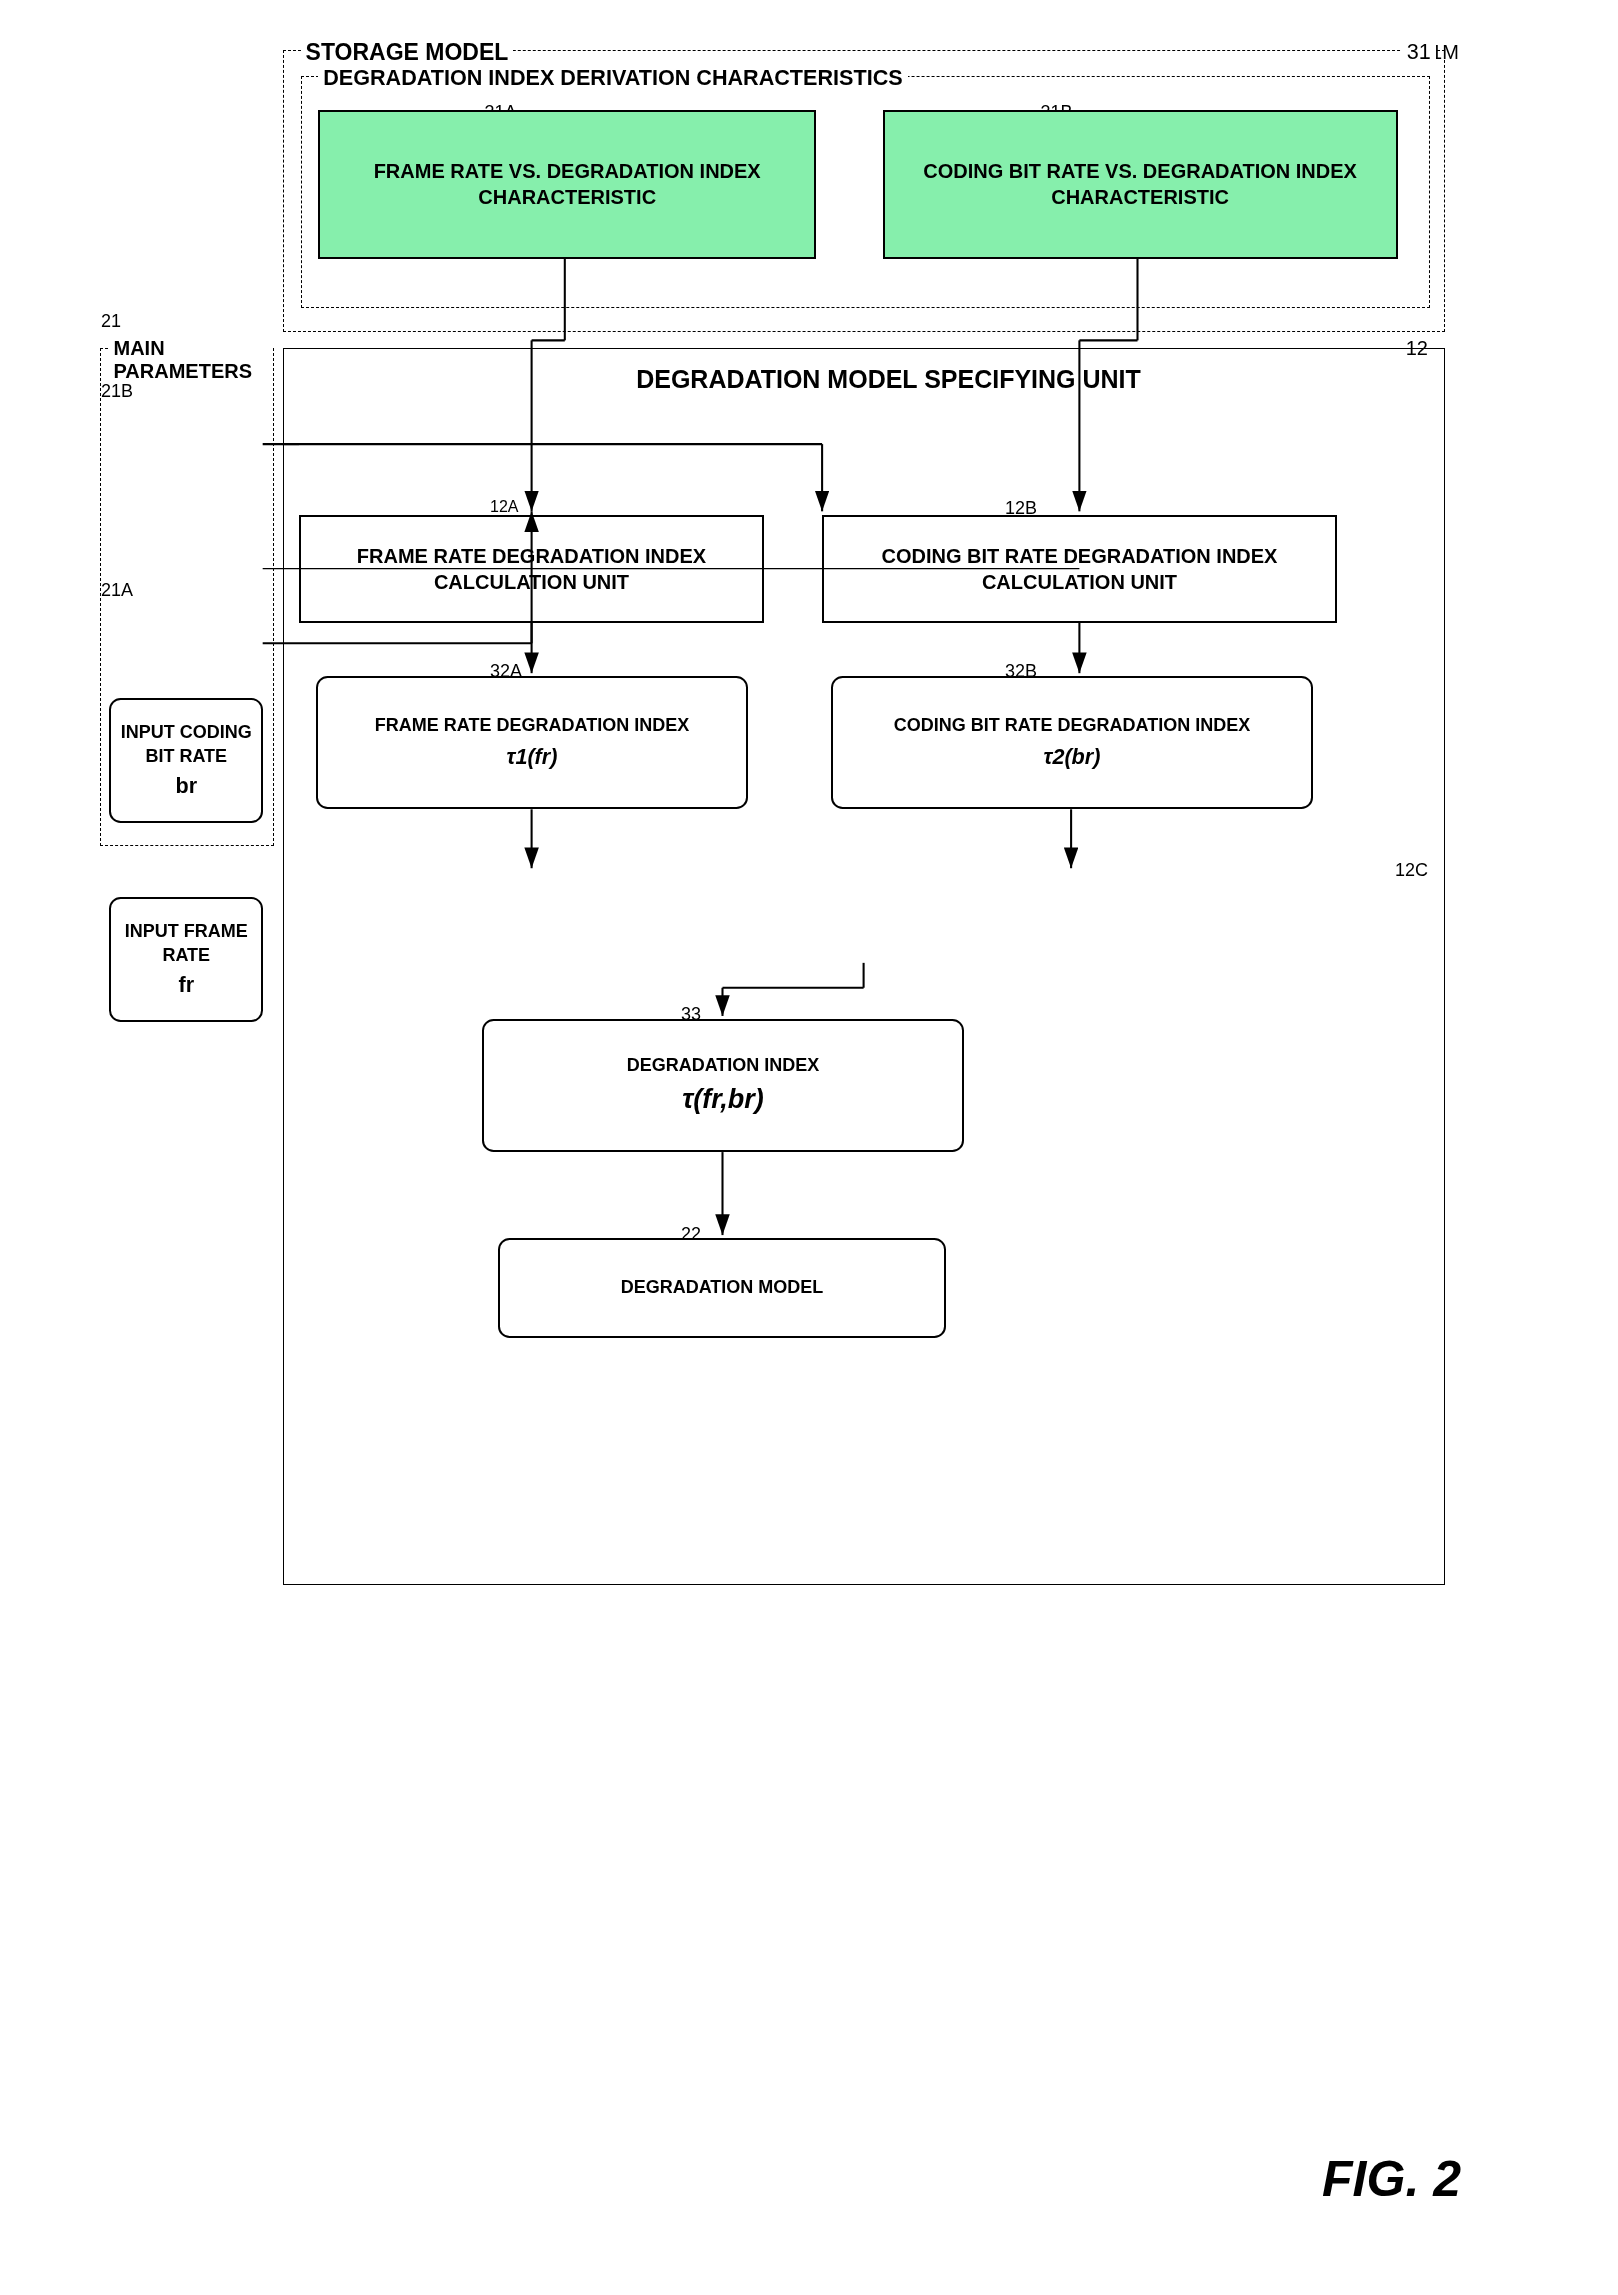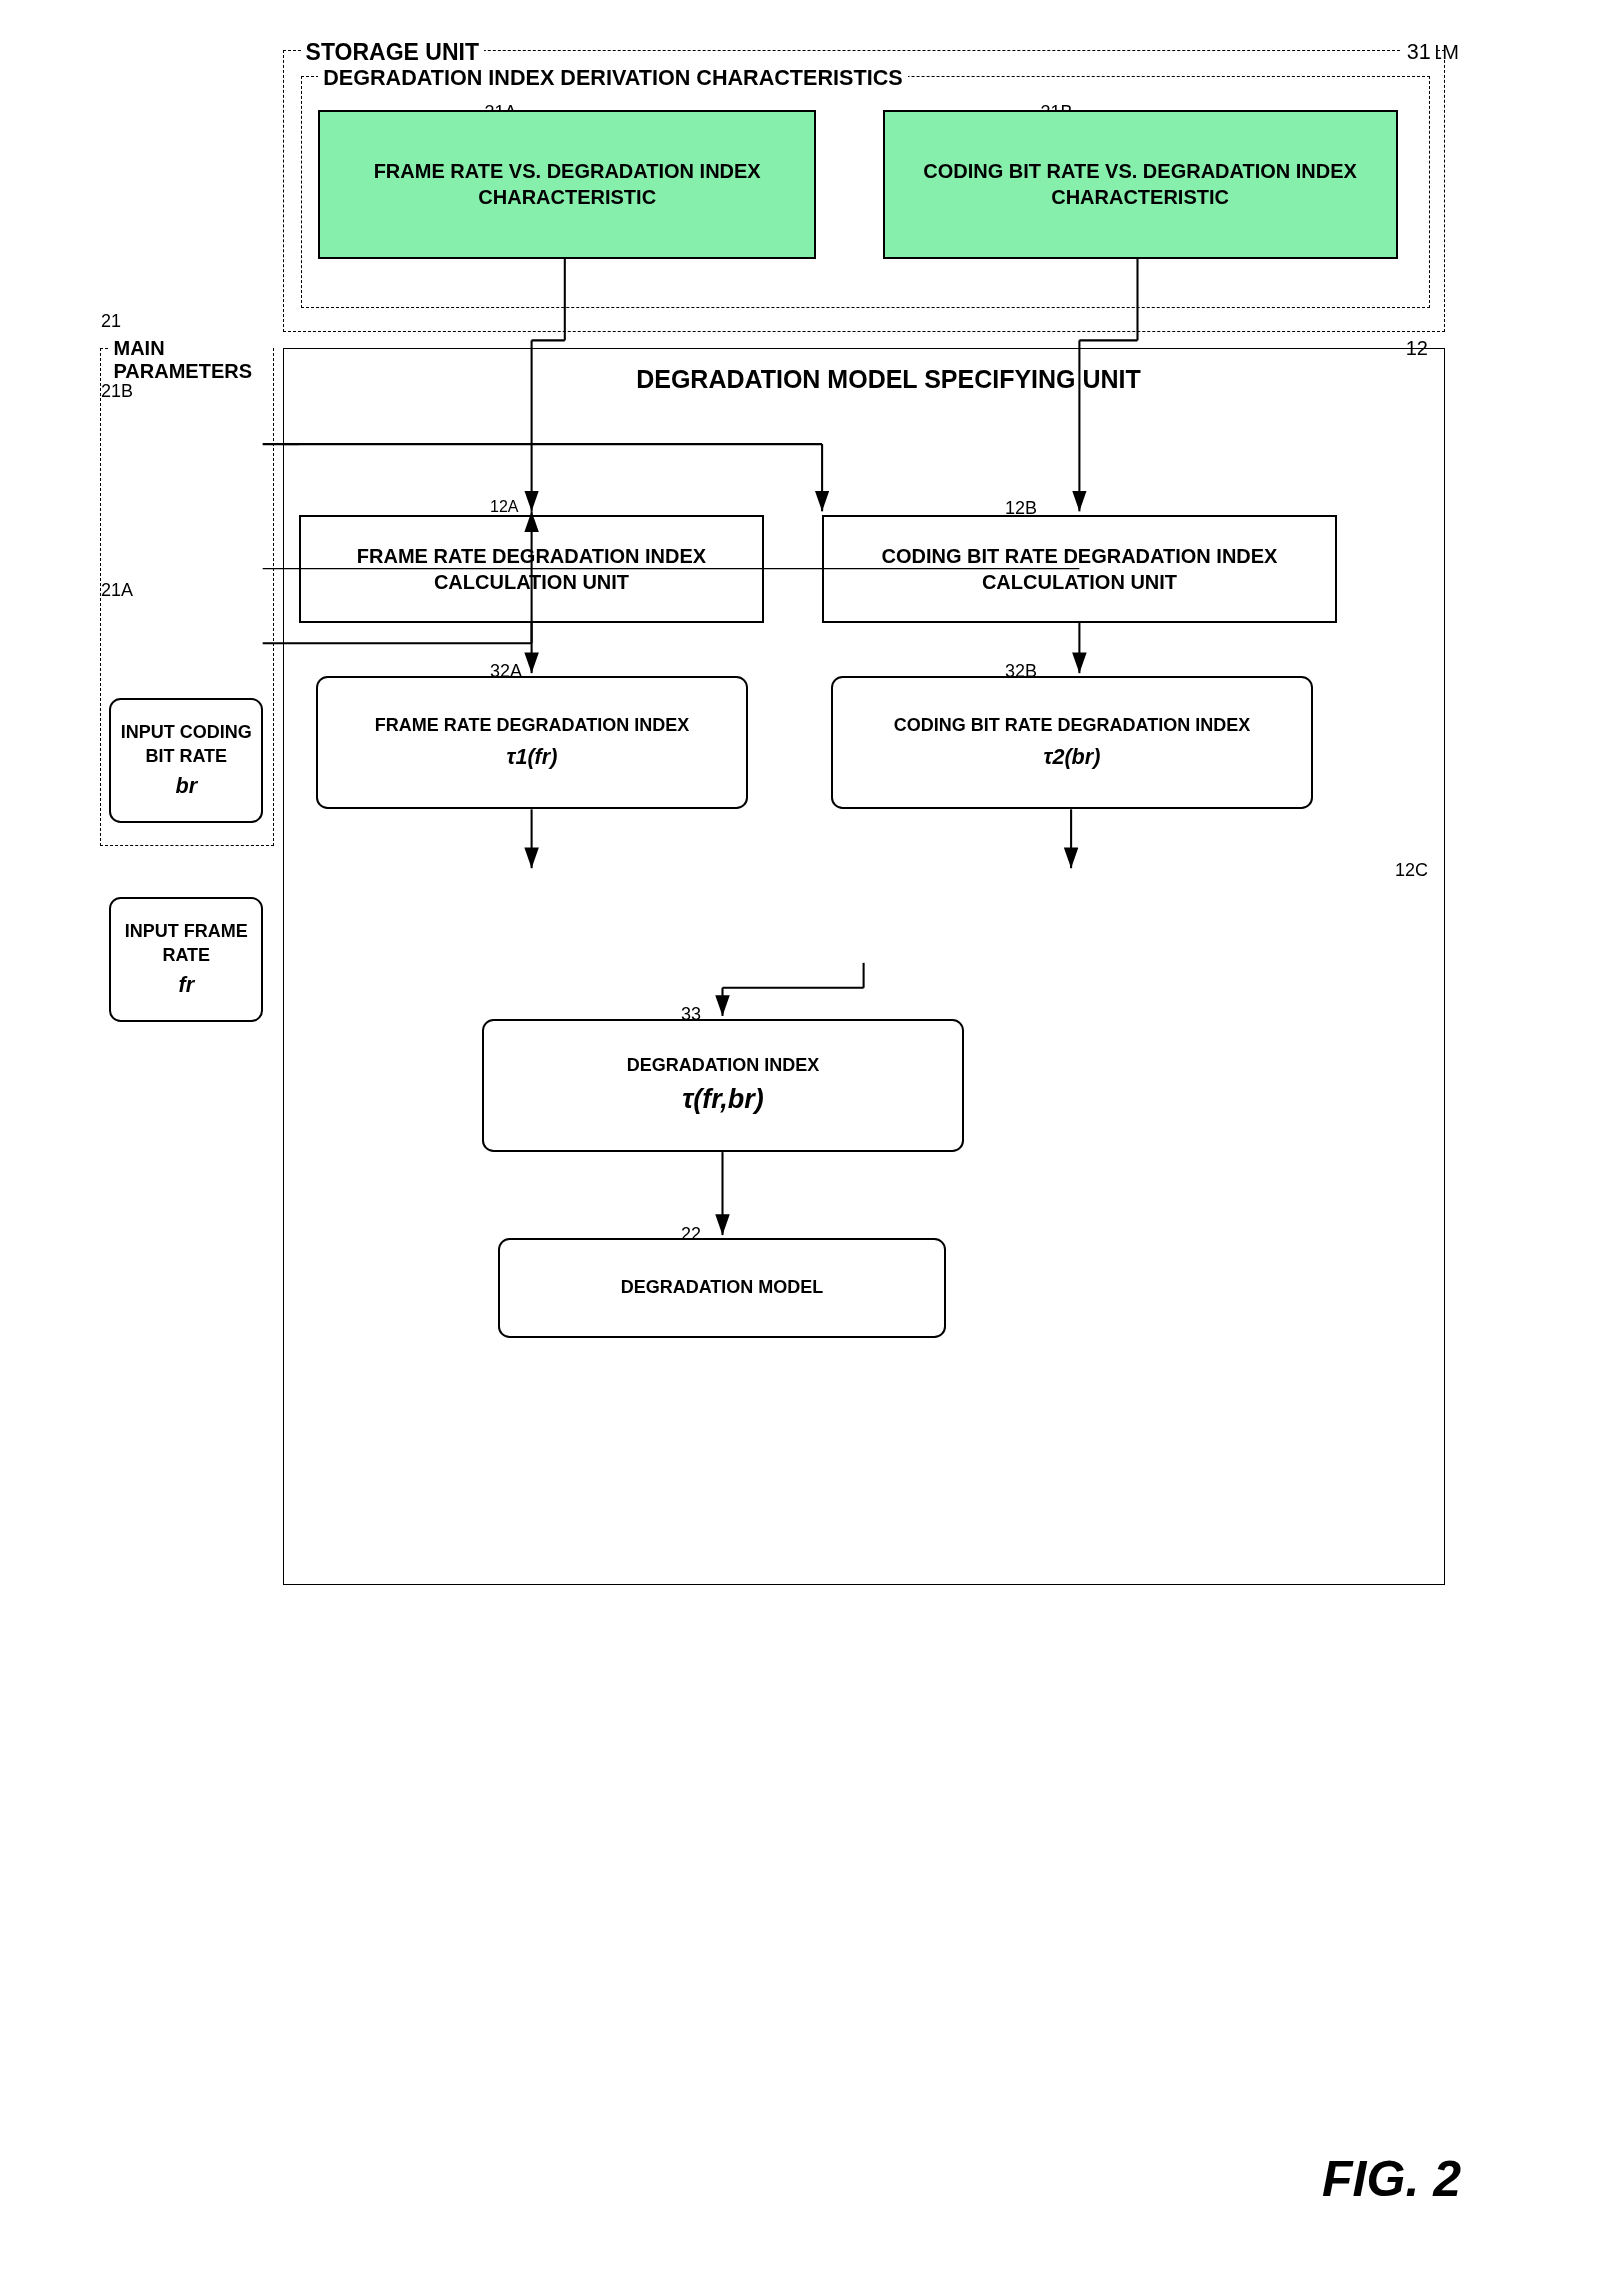--- a/index.html
+++ b/index.html
@@ -149,21 +149,20 @@
     }
 
     .input-box-21a {
       top: 548px;
       left: 8.3px;
       width: 154px;
       height: 125px;
     }
 
     .input-var {
-      font-style: italic;
       font-size: 21.6px;
       margin-top: 3.3px;
     }
 
     
     .calc-box {
       position: absolute;
       border: 2.5px solid #000;
       background: #fff;
       display: flex;
@@ -225,21 +224,21 @@
     }
   </style>
 </head>
 <body>
 
 <div class="diagram-container">
 
   <span class="ref-curved" style="top:8.3px; left:1320px;">31M</span>
 
   <div class="storage-unit-outer">
-    <span class="storage-unit-label">STORAGE UNIT</span>
+    <span class="storage-unit-label">STORAGE MODEL</span>
     <span class="storage-unit-ref-31">31</span>
 
     <div class="deriv-char-box">
       <span class="deriv-char-label">DEGRADATION INDEX DERIVATION CHARACTERISTICS</span>
 
       <span style="position:absolute; top:25px; left:183px; font-size:18px;">31A</span>
 
       <span style="position:absolute; top:25px; left:739px; font-size:18px;">31B</span>
 
       <div class="char-box char-box-31a">

